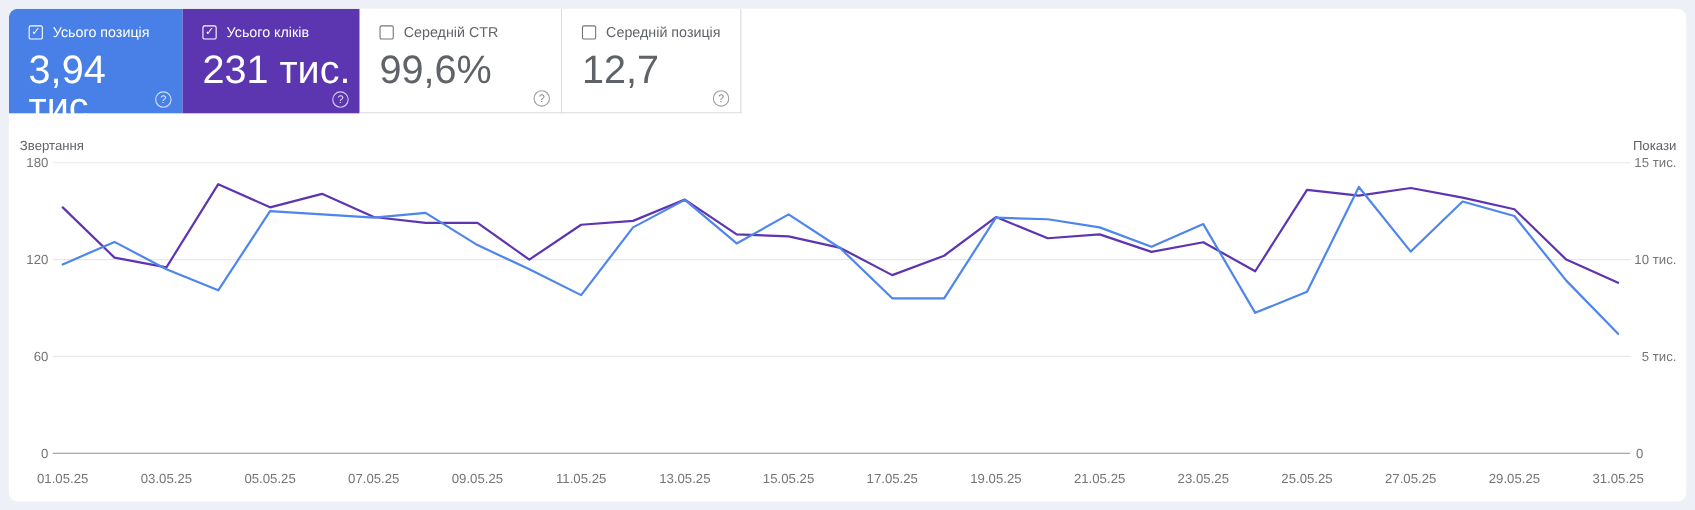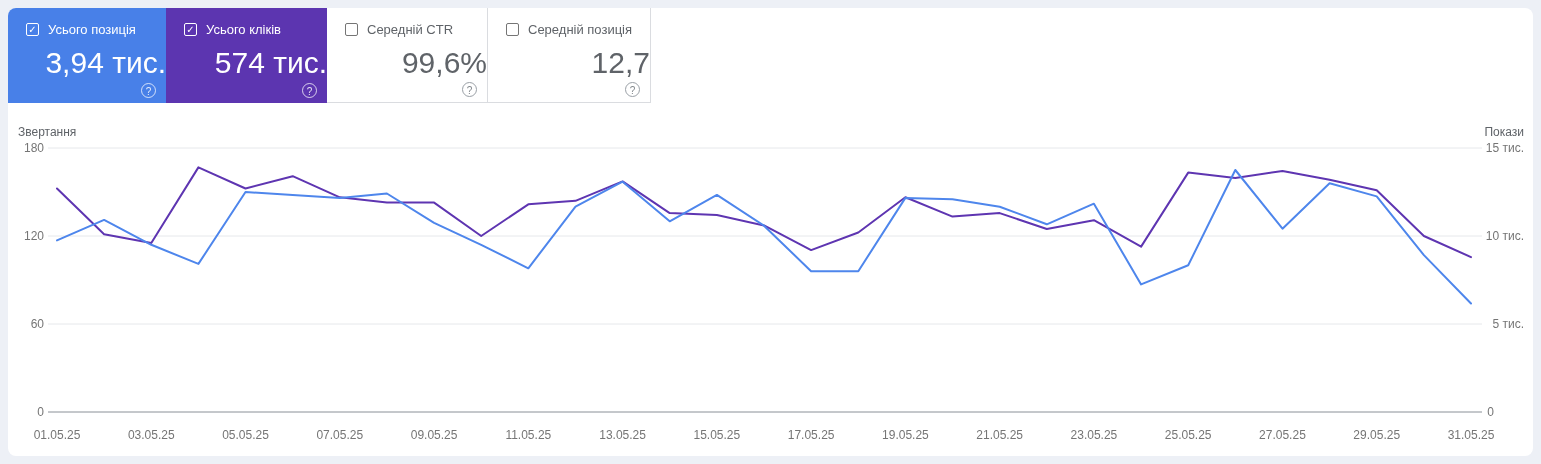--- a/index.html
+++ b/index.html
@@ -10,28 +10,28 @@
     -webkit-font-smoothing:antialiased;
   }
   .panel{
     position:absolute;left:8px;top:8px;width:1525px;height:448px;
     background:#ffffff;border-radius:8px;overflow:hidden;
   }
   .cards{position:absolute;left:0;top:0;display:flex;height:95px;}
   .card{position:relative;box-sizing:border-box;height:95px;padding:14px 0 0 18px;cursor:pointer;}
   .card.c1{width:158px;background:#4880e8;color:#fff;}
   .card.c2{width:161px;background:#5c35b0;color:#fff;}
-  .card.c3{width:161px;background:#fff;border-right:1px solid #dadce0;border-bottom:1px solid #dadce0;color:#5f6368;}
+  .card.c3{width:184px;background:#fff;border-right:1px solid #dadce0;border-bottom:1px solid #dadce0;color:#5f6368;}
   .card.c4{width:163px;background:#fff;border-right:1px solid #dadce0;border-bottom:1px solid #dadce0;color:#5f6368;}
   .card-label-row{display:flex;align-items:center;gap:9px;font-size:13px;white-space:nowrap;}
   .cbx{box-sizing:border-box;width:13px;height:13px;border-radius:2px;flex:0 0 auto;
        display:flex;align-items:center;justify-content:center;font-size:10px;line-height:1;}
   .cbx.checked{border:1.5px solid #ffffff;color:#ffffff;}
   .cbx.unchecked{border:1.5px solid #757575;color:transparent;}
-  .card-value{font-size:30px;line-height:34px;margin-top:9px;letter-spacing:0;text-align:right;}
+  .card-value{font-size:36px;line-height:34px;margin-top:9px;letter-spacing:0;}
   .help{
     position:absolute;right:10px;bottom:5px;width:15px;height:15px;border-radius:50%;
     font-size:10px;line-height:15px;text-align:center;box-sizing:border-box;cursor:pointer;
   }
   .help.light{border:1.5px solid rgba(255,255,255,.75);color:rgba(255,255,255,.85);}
   .help.gray{border:1.5px solid #9aa0a6;color:#80868b;}
   svg text{font-family:"Liberation Sans", sans-serif;}
 </style>
 </head>
 <body>
@@ -46,21 +46,21 @@
       </div>
       <div class="card-value">3,94 тис.</div>
       <span class="help light">?</span>
     </div>
 
     <div class="card c2">
       <div class="card-label-row">
         <span class="cbx checked">✓</span>
         <span>Усього кліків</span>
       </div>
-      <div class="card-value">574 тис.</div>
+      <div class="card-value">231 тис.</div>
       <span class="help light">?</span>
     </div>
 
     <div class="card c3">
       <div class="card-label-row">
         <span class="cbx unchecked"></span>
         <span>Середній CTR</span>
       </div>
       <div class="card-value">99,6%</div>
       <span class="help gray">?</span>

